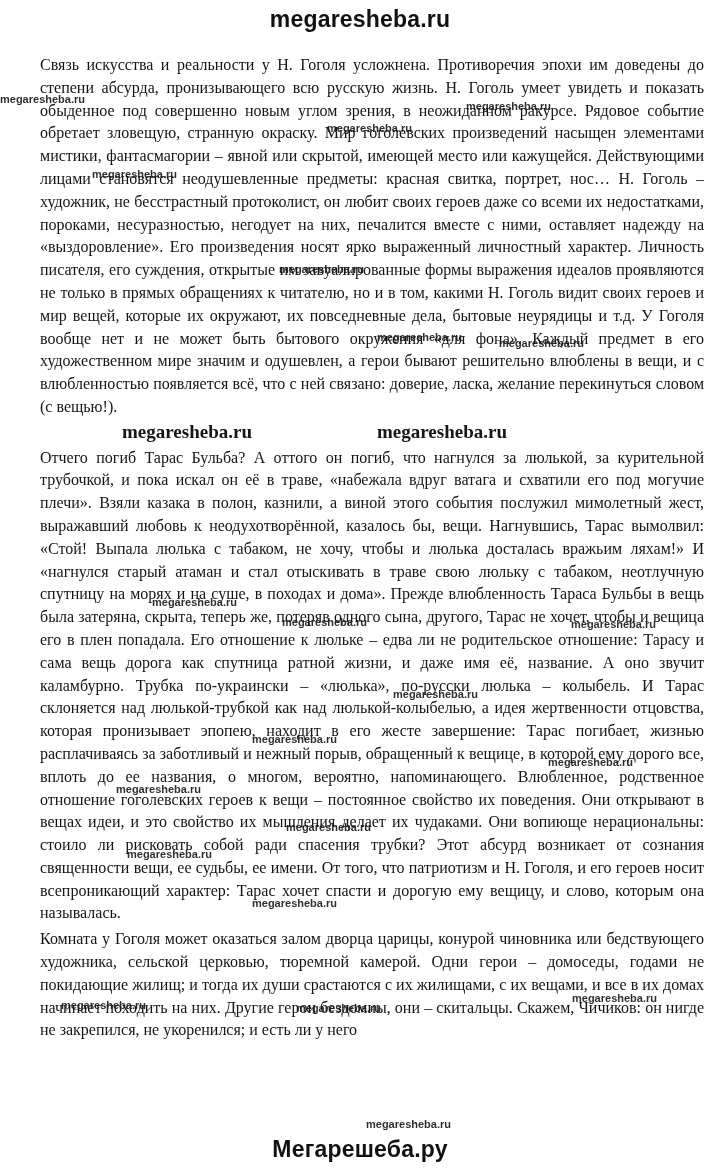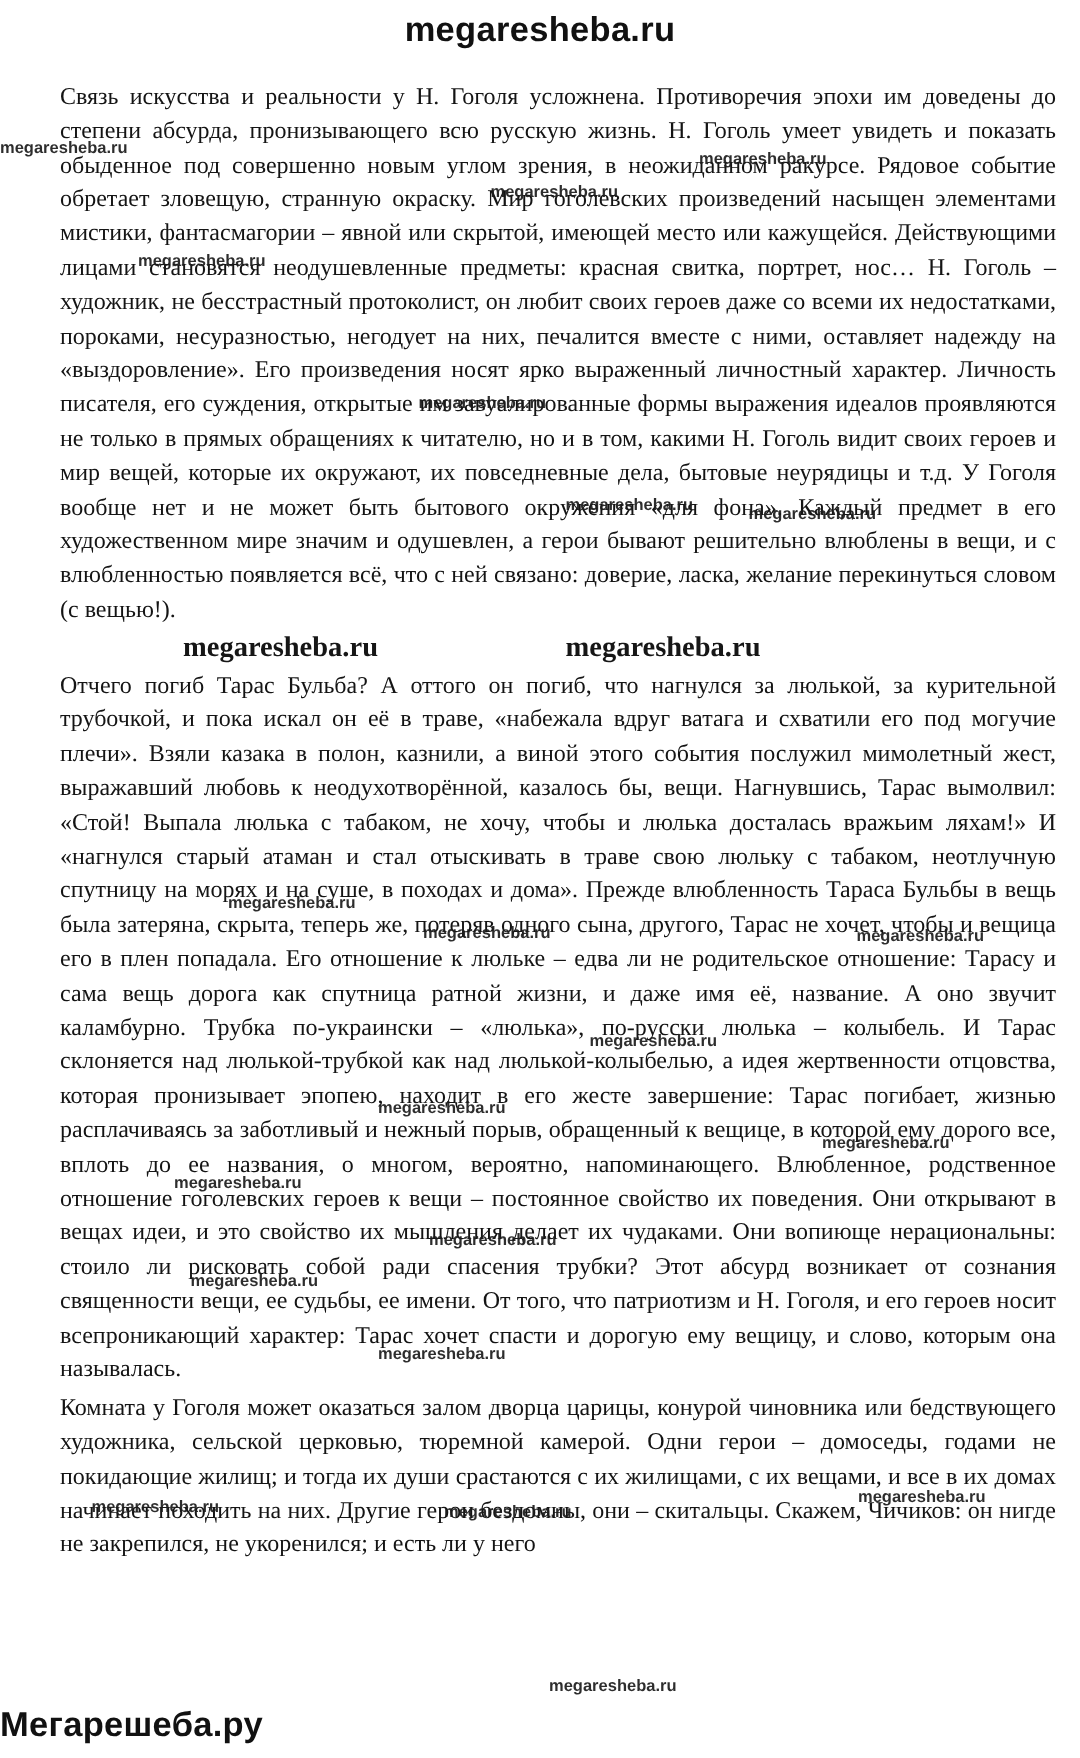--- a/index.html
+++ b/index.html
@@ -53,20 +53,21 @@
     font-size: 19px;
     line-height: 22.8px;
     text-align: left;
     color: #161616;
   }
   .footer {
     position: absolute;
     left: 0;
     right: 0;
     bottom: 9px;
+    text-align: center;
   }
   .wm-layer {
     position: absolute;
     inset: 0;
     pointer-events: none;
     z-index: 5;
   }
   .wm {
     position: absolute;
     font-family: "Liberation Sans", sans-serif;

